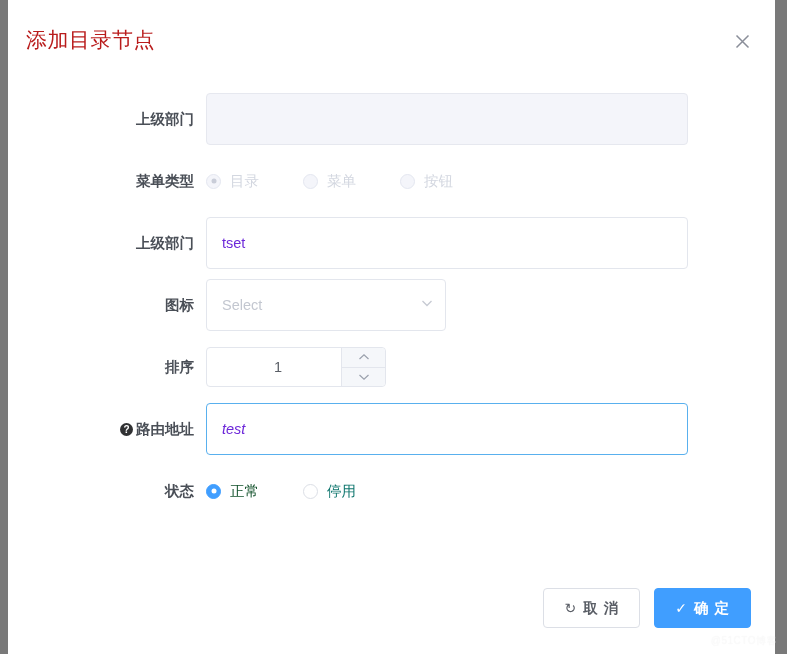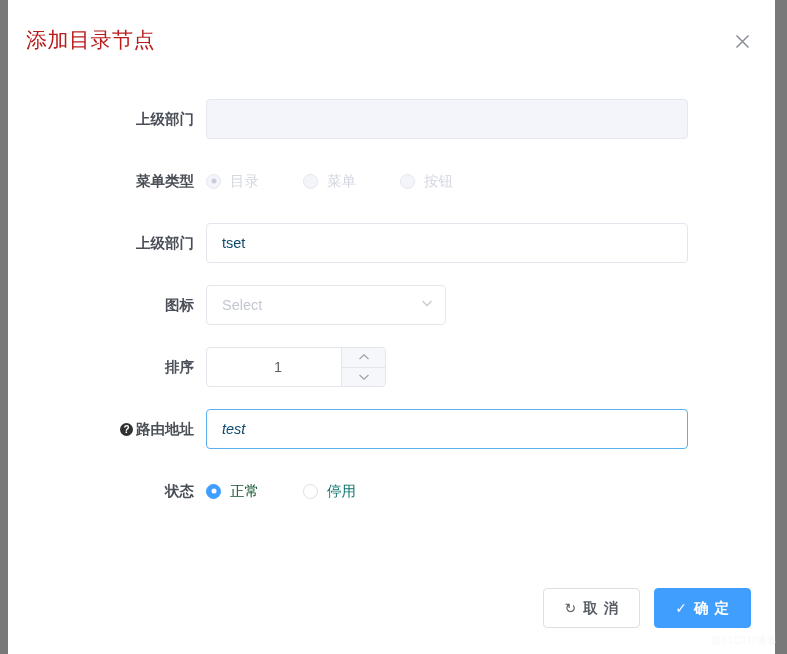--- a/index.html
+++ b/index.html
@@ -89,26 +89,26 @@
     text-align: center;
     vertical-align: 1px;
     margin-right: 3px;
     font-family: "Liberation Sans", sans-serif;
   }
 
   .form-field { position: relative; }
 
   .input {
     box-sizing: border-box;
-    height: 40px;
+    height: 52px;
     border: 1px solid #e3e6ed;
     border-radius: 4px;
     background: #ffffff;
     font-size: 14.5px;
-    color: #0c4a6e;
+    color: #6d28d9;
     padding: 0 15px;
     outline: none;
     font-family: "Liberation Sans", "DejaVu Sans", sans-serif;
     line-height: 38px;
   }
   .input::placeholder { color: #c3c7d0; }
   .input.disabled {
     background: #f4f5fa;
     border-color: #e6e8ef;
     cursor: not-allowed;

